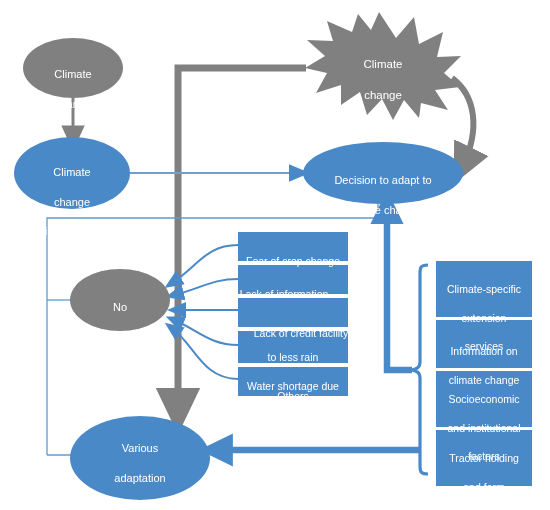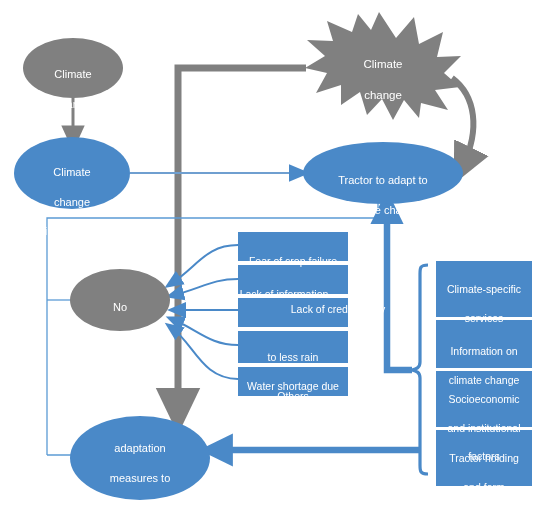--- a/index.html
+++ b/index.html
@@ -140,54 +140,56 @@
     <div>information</div>
   </div>
 
   <div class="node-label star-label" style="left:333px; top:41px; width:100px;">
     <div>Climate</div>
     <div>change</div>
     <div class="italic-line">fatalism</div>
   </div>
 
   <div class="node-label ellipse-label" style="left:303px; top:158px; width:160px;">
-    <div>Tractor to adapt to</div>
+    <div>Decision to adapt to</div>
     <div>climate change</div>
   </div>
 
   <div class="node-label ellipse-label" style="left:70px; top:285px; width:100px;">
     <div>No</div>
     <div>adaptation</div>
   </div>
 
   <div class="node-label ellipse-label" style="left:75px; top:426px; width:130px;">
+    <div>Various</div>
     <div>adaptation</div>
     <div>measures to</div>
     
   </div>
 
   <div class="node-label box-label" style="left:238px; top:240px; width:110px;">
-    <div>Fear of crop failure</div>
+    <div>Fear of crop change</div>
   </div>
   <div class="node-label box-label" style="left:238px; top:273px; width:92px;">
     <div>Lack of information</div>
   </div>
-  <div class="node-label box-label" style="left:238px; top:288px; width:126px;padding-left:37px;">
+  <div class="node-label box-label" style="left:238px; top:312px; width:126px;">
     <div>Lack of credit facility</div>
   </div>
   <div class="node-label box-label" style="left:238px; top:336px; width:110px;">
     <div>to less rain</div>
     <div>Water shortage due</div>
   </div>
   <div class="node-label box-label" style="left:238px; top:375px; width:110px;">
     <div>Others</div>
   </div>
 
   <div class="node-label box-label" style="left:436px; top:268px; width:96px;">
     <div>Climate-specific</div>
+    <div>extension</div>
     <div>services</div>
   </div>
   <div class="node-label box-label" style="left:436px; top:330px; width:96px;">
     <div>Information on</div>
     <div>climate change</div>
   </div>
   <div class="node-label box-label" style="left:436px; top:378px; width:96px;">
     <div>Socioeconomic</div>
     <div>and institutional</div>
     <div>factors</div>

